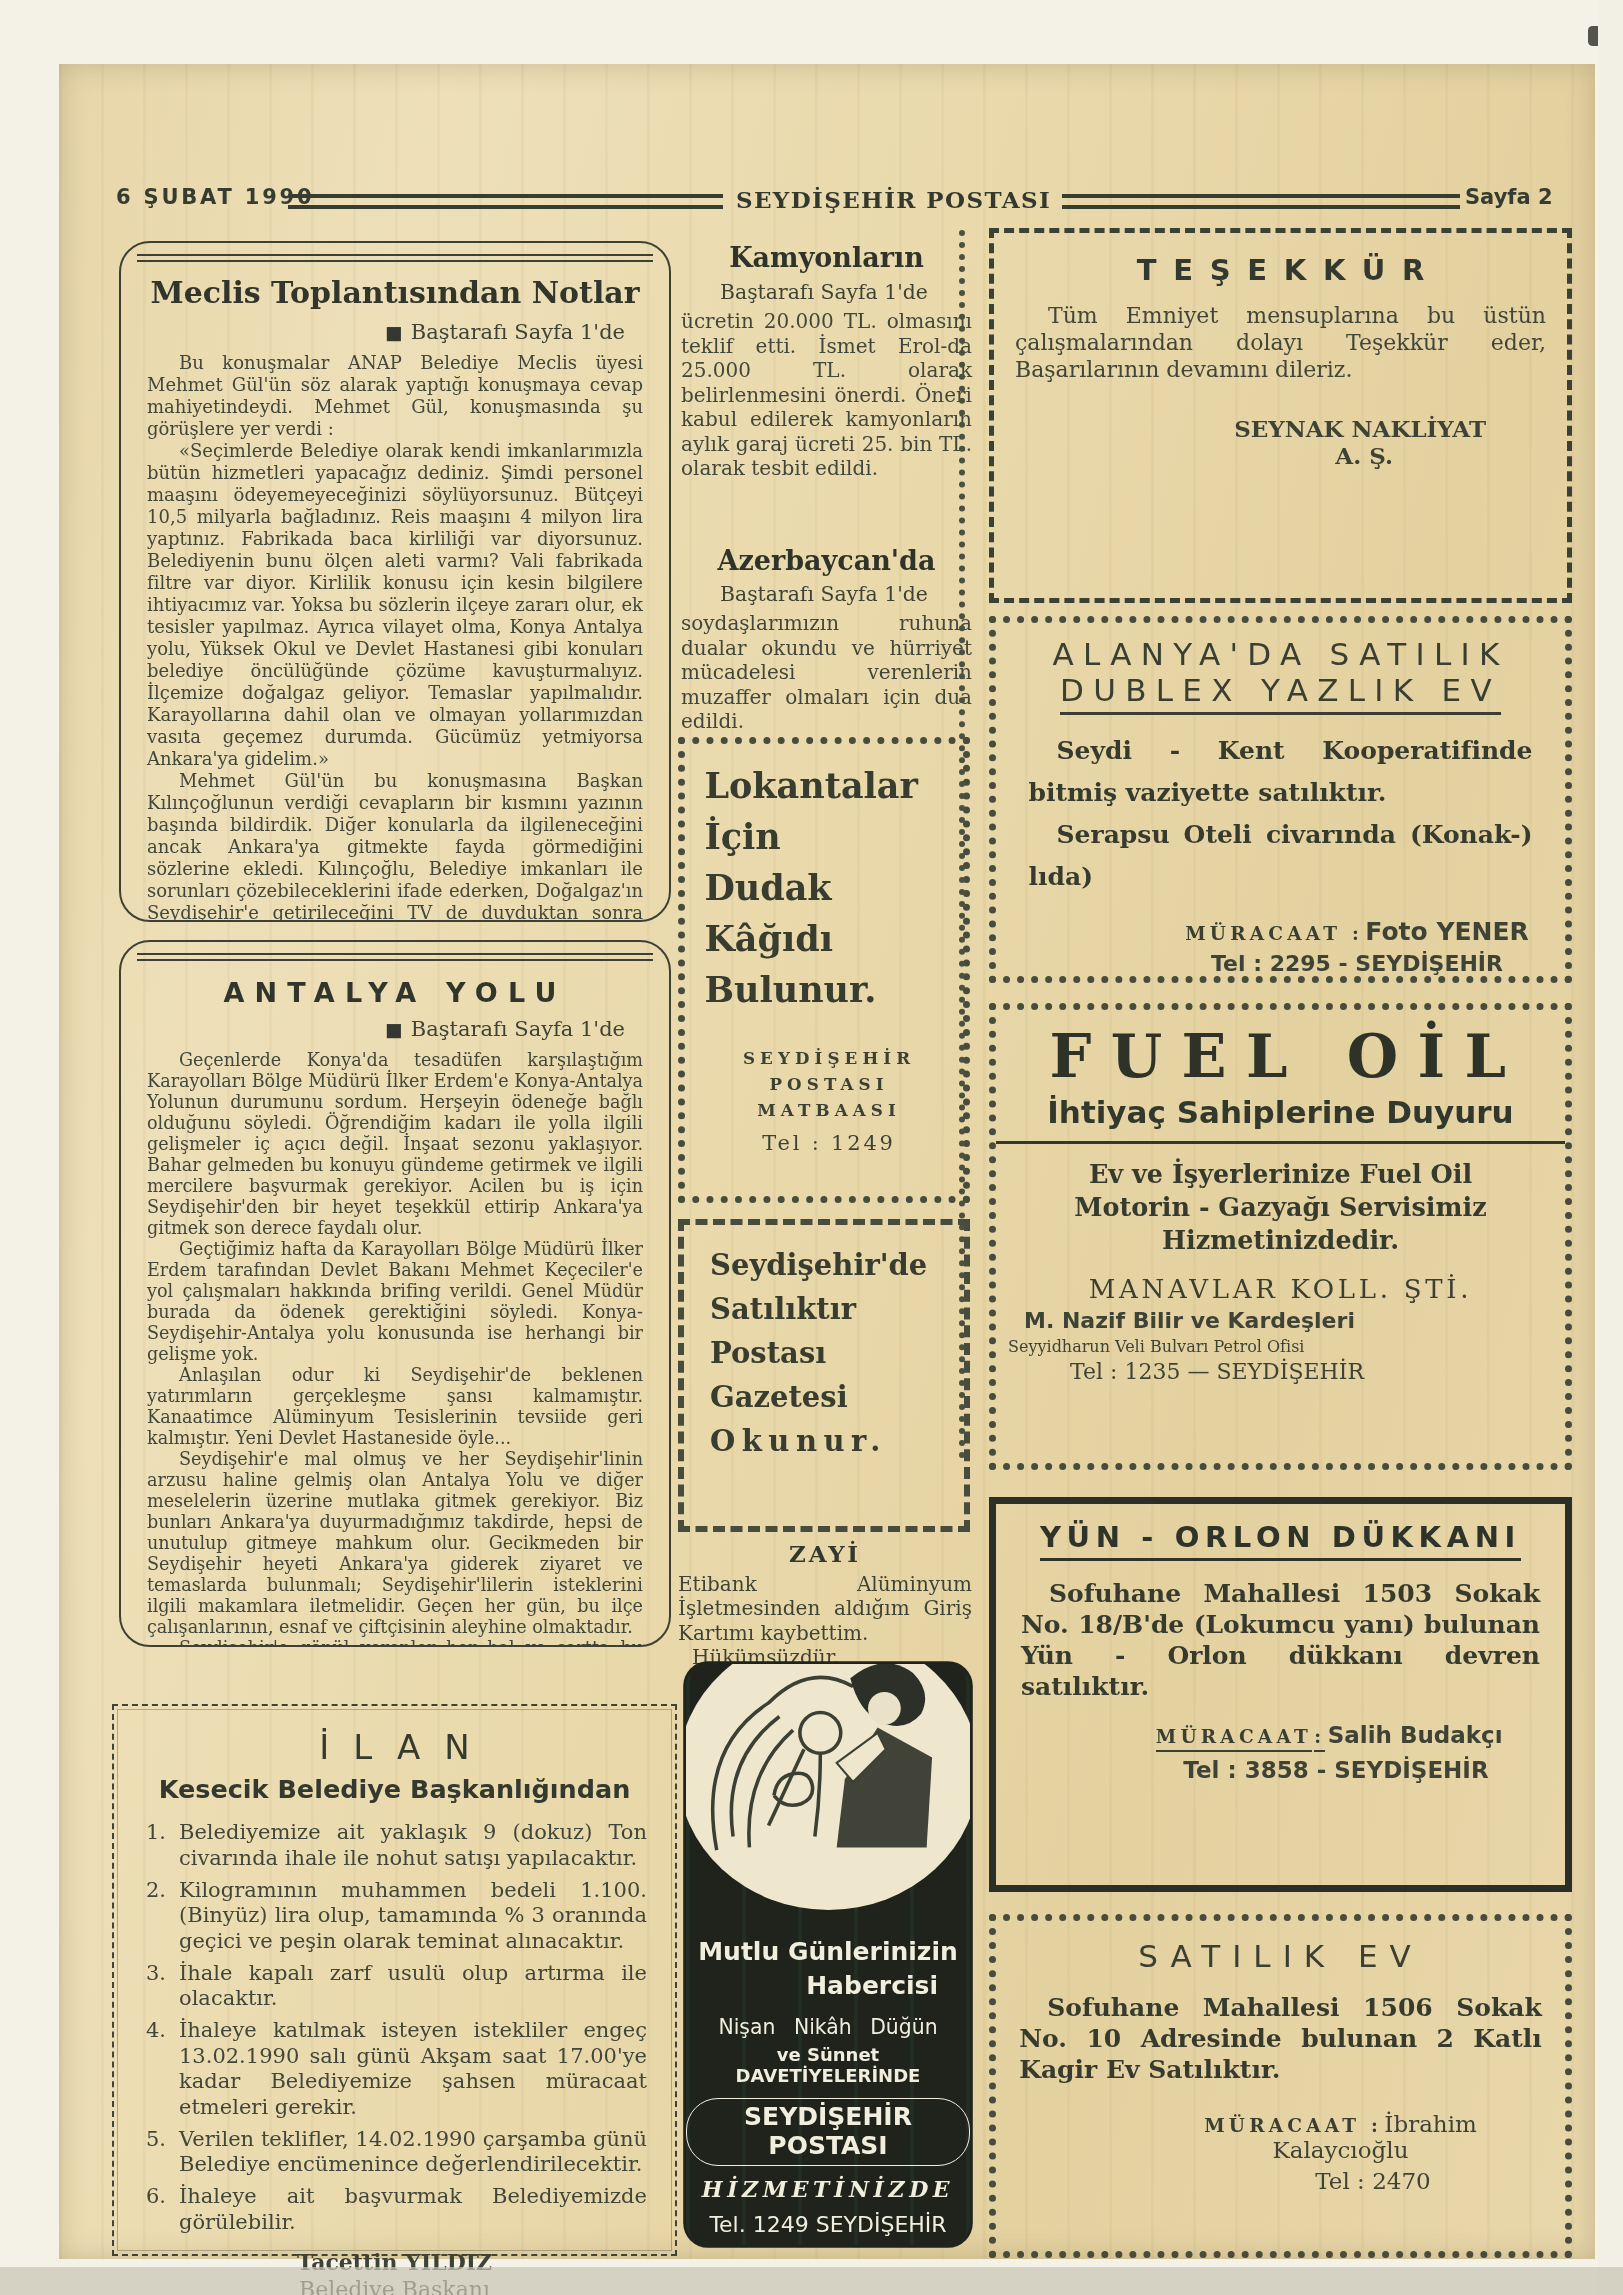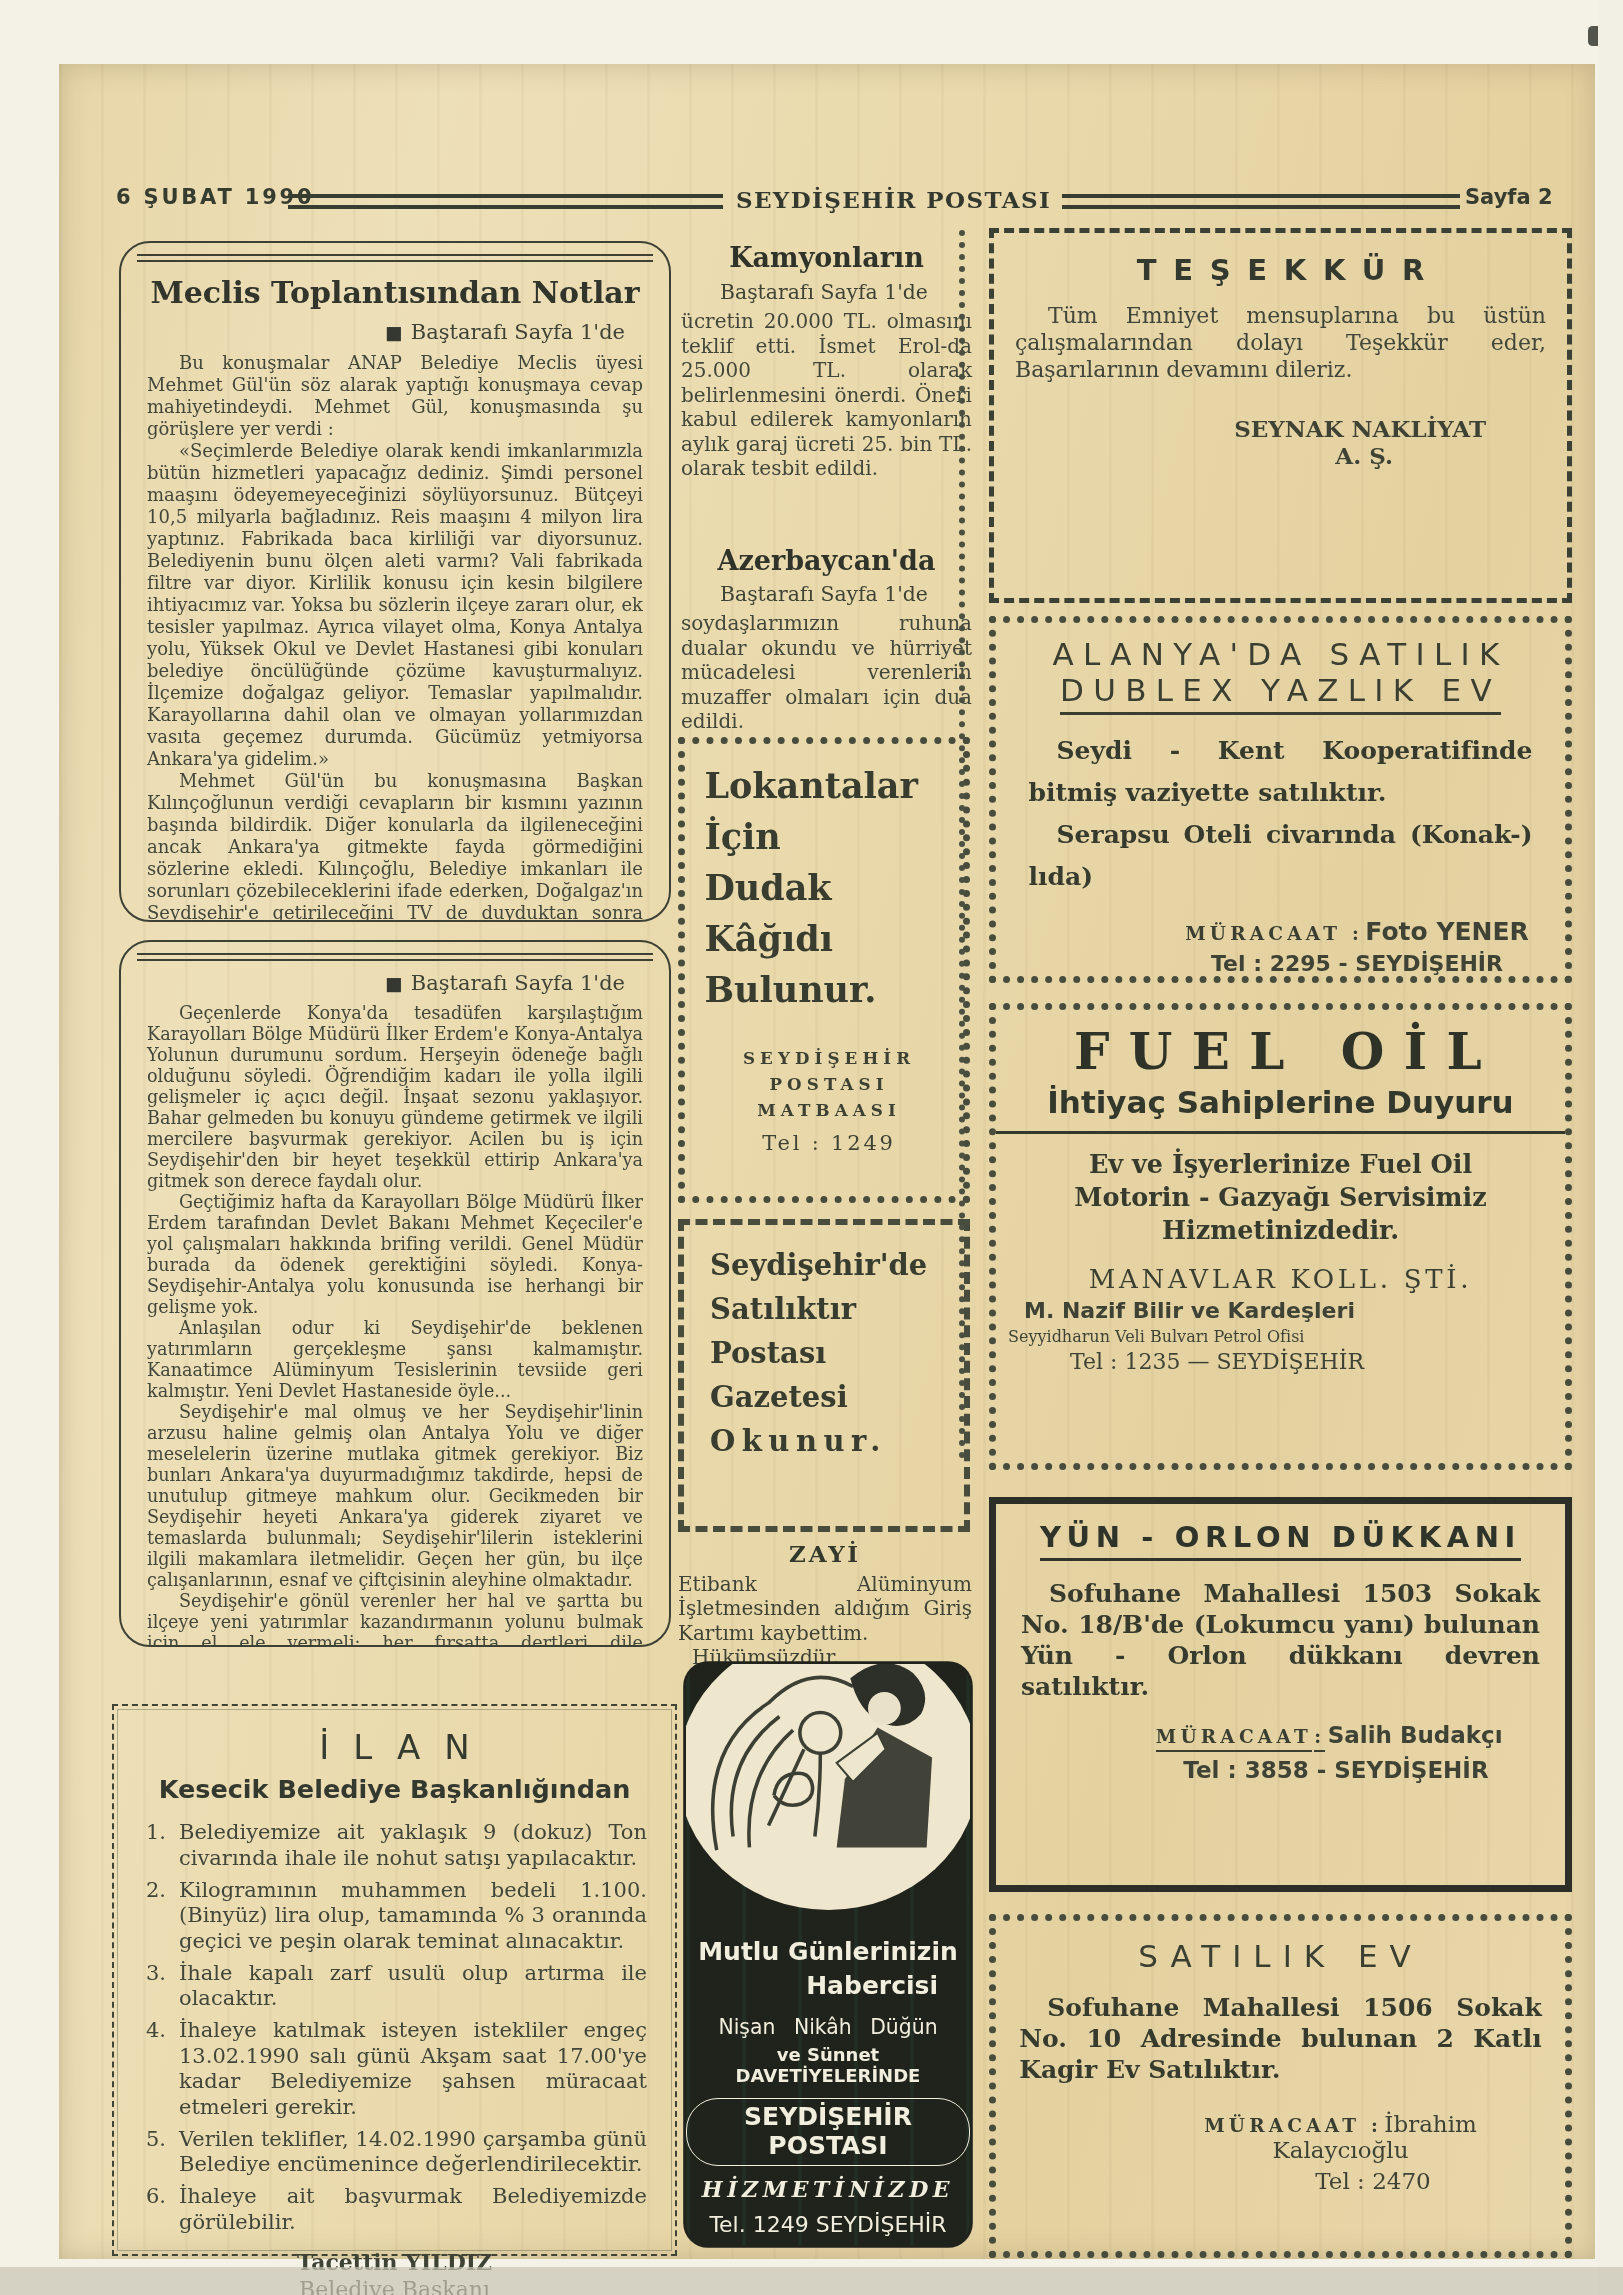--- a/index.html
+++ b/index.html
@@ -123,21 +123,21 @@
   .al-body { margin:15.7px 14px 0; font-weight:bold; font-size:25px; line-height:42px; text-align:justify; color:#363b2e; }
   .al-body p { text-indent:28px; }
   .al-contact { margin-top:18.5px; text-align:center; padding-left:153px; }
   .muracaat { font-weight:bold; font-size:18.5px; letter-spacing:4.2px; color:#3a3f32; }
   .al-name { font-family:"DejaVu Sans",sans-serif; font-weight:bold; font-size:25px; }
   .al-tel { margin-top:5.6px; text-align:center; padding-left:153px; font-family:"DejaVu Sans",sans-serif;
             font-weight:bold; font-size:22px; }
 
   .box-fuel { position:absolute; left:989px; top:1003px; width:583px; height:467px;
               border:7px dotted #474c3d; padding:12px 0 0; }
-  .fuel-title { text-align:center; font-weight:bold; font-size:50px; letter-spacing:19.4px; padding-left:14px; color:#2e3227; }
+  .fuel-title { text-align:center; font-weight:bold; font-size:59px; letter-spacing:19.4px; padding-left:14px; color:#2e3227; }
   .fuel-sub { text-align:center; font-family:"DejaVu Sans",sans-serif; font-weight:bold; font-size:31px; color:#33382c; margin-top:2.8px; }
   .fuel-hr { border-top:3.2px solid #33382c; margin-top:11px; }
   .fuel-body { margin-top:14px; text-align:center; font-weight:bold; font-size:25.5px; line-height:33px; color:#363b2e; }
   .fuel-co { margin-top:17.6px; text-align:center; font-size:26px; letter-spacing:3.7px; color:#3a3f32; }
   .fuel-own { margin-top:3.7px; padding-left:28px; font-family:"DejaVu Sans",sans-serif; font-weight:bold; font-size:22px; }
   .fuel-addr { margin-top:4px; padding-left:12px; font-size:16px; }
   .fuel-tel { margin-top:2.8px; padding-left:74px; font-size:22px; }
 
   .box-devren { position:absolute; left:989px; top:1497px; width:583px; height:395px;
                 border:7px solid #2c2f27; padding:15.7px 20.4px; }
@@ -182,20 +182,21 @@
     </div>
     <div class="art-body">
       <p>Bu konuşmalar ANAP Belediye Meclis üyesi Mehmet Gül'ün söz alarak yaptığı konuşmaya cevap mahiyetindeydi. Mehmet Gül, konuşmasında şu görüşlere yer verdi :</p>
       <p>«Seçimlerde Belediye olarak kendi imkanlarımızla bütün hizmetleri yapacağız dediniz. Şimdi personel maaşını ödeyemeyeceğinizi söylüyorsunuz. Bütçeyi 10,5 milyarla bağladınız. Reis maaşını 4 milyon lira yaptınız. Fabrikada baca kirliliği var diyorsunuz. Belediyenin bunu ölçen aleti varmı? Vali fabrikada filtre var diyor. Kirlilik konusu için kesin bilgilere ihtiyacımız var. Yoksa bu sözlerin ilçeye zararı olur, ek tesisler yapılmaz. Ayrıca vilayet olma, Konya Antalya yolu, Yüksek Okul ve Devlet Hastanesi gibi konuları belediye öncülüğünde çözüme kavuşturmalıyız. İlçemize doğalgaz geliyor. Temaslar yapılmalıdır. Karayollarına dahil olan ve olmayan yollarımızdan vasıta geçemez durumda. Gücümüz yetmiyorsa Ankara'ya gidelim.»</p>
       <p>Mehmet Gül'ün bu konuşmasına Başkan Kılınçoğlunun verdiği cevapların bir kısmını yazının başında bildirdik. Diğer konularla da ilgileneceğini ancak Ankara'ya gitmekte fayda görmediğini sözlerine ekledi. Kılınçoğlu, Belediye imkanları ile sorunları çözebileceklerini ifade ederken, Doğalgaz'ın Seydişehir'e getirileceğini TV de duyduktan sonra hemen ertesi sabah BOTAŞ Genel Müdürü Nezihi Berkkam'a mektup yazarak, Doğalgaz'ın Seydişehir'e getirilmesinde Belediye olarak kendilerine düşecek her türlü görevi yerine getireceklerini bildirdiğini söyldi.</p>
     </div>
   </div>
 
   <div class="artbox box-antalya">
     <div class="double-rule"></div>
+    <div class="art-title-sans">ANTALYA YOLU</div>
     <div class="continued">
       <span class="sq">■</span><span>Baştarafı Sayfa 1'de</span>
     </div>
     <div class="art-body">
       <p>Geçenlerde Konya'da tesadüfen karşılaştığım Karayolları Bölge Müdürü İlker Erdem'e Konya-Antalya Yolunun durumunu sordum. Herşeyin ödeneğe bağlı olduğunu söyledi. Öğrendiğim kadarı ile yolla ilgili gelişmeler iç açıcı değil. İnşaat sezonu yaklaşıyor. Bahar gelmeden bu konuyu gündeme getirmek ve ilgili mercilere başvurmak gerekiyor. Acilen bu iş için Seydişehir'den bir heyet teşekkül ettirip Ankara'ya gitmek son derece faydalı olur.</p>
       <p>Geçtiğimiz hafta da Karayolları Bölge Müdürü İlker Erdem tarafından Devlet Bakanı Mehmet Keçeciler'e yol çalışmaları hakkında brifing verildi. Genel Müdür burada da ödenek gerektiğini söyledi. Konya-Seydişehir-Antalya yolu konusunda ise herhangi bir gelişme yok.</p>
       <p>Anlaşılan odur ki Seydişehir'de beklenen yatırımların gerçekleşme şansı kalmamıştır. Kanaatimce Alüminyum Tesislerinin tevsiide geri kalmıştır. Yeni Devlet Hastaneside öyle...</p>
       <p>Seydişehir'e mal olmuş ve her Seydişehir'linin arzusu haline gelmiş olan Antalya Yolu ve diğer meselelerin üzerine mutlaka gitmek gerekiyor. Biz bunları Ankara'ya duyurmadığımız takdirde, hepsi de unutulup gitmeye mahkum olur. Gecikmeden bir Seydişehir heyeti Ankara'ya giderek ziyaret ve temaslarda bulunmalı; Seydişehir'lilerin isteklerini ilgili makamlara iletmelidir. Geçen her gün, bu ilçe çalışanlarının, esnaf ve çiftçisinin aleyhine olmaktadır.</p>
       <p>Seydişehir'e gönül verenler her hal ve şartta bu ilçeye yeni yatırımlar kazandırmanın yolunu bulmak için el ele vermeli; her fırsatta dertleri dile getirmelidir. Unutulmamalıdır ki, ekonomide olduğu gibi yatırımlarda da «arz-talep» esası geçerlidir.</p>
     </div>

